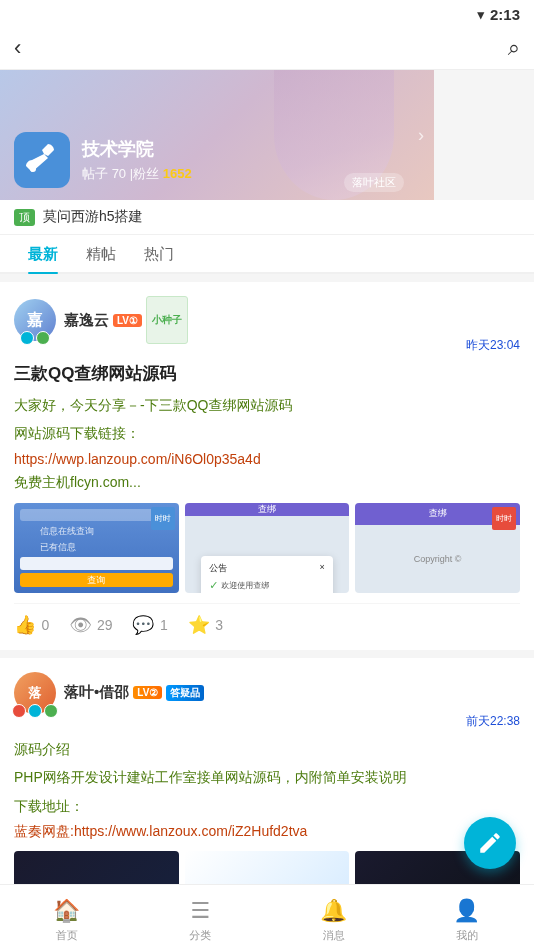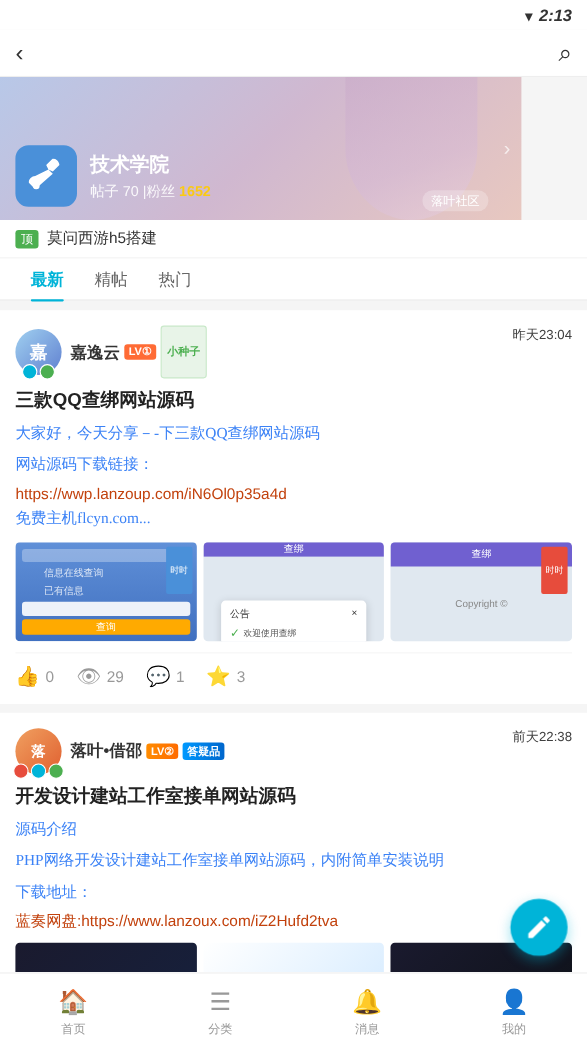--- a/index.html
+++ b/index.html
@@ -18,38 +18,38 @@
     .status-bar {
       background: #fff;
       display: flex;
       justify-content: flex-end;
       align-items: center;
       padding: 6px 14px 4px;
       font-size: 13px;
       font-weight: 600;
       gap: 6px;
     }
-    .status-time { font-size: 15px; font-weight: 700; font-style: italic; }
+    .status-time { font-size: 15px; font-weight: 700; }
 
     
     .header {
       background: #fff;
       display: flex;
       align-items: center;
       justify-content: space-between;
       padding: 8px 14px;
       border-bottom: 1px solid #eee;
     }
     .header-back { font-size: 22px; color: #333; cursor: pointer; }
     .header-search { font-size: 22px; color: #333; cursor: pointer; }
 
     
     .banner {
       position: relative;
-      width: 474px;
+      width: 434px;
       height: 130px;
       background: linear-gradient(135deg, #b8c8e8 0%, #d0b8d0 50%, #e8c8c0 100%);
       overflow: hidden;
       display: flex;
       align-items: flex-end;
     }
     .banner-content {
       display: flex;
       align-items: center;
       padding: 12px 14px;
@@ -213,35 +213,34 @@
       text-align: center;
     }
     .role-badge {
       background: #e8f4e8;
       color: #4CAF50;
       font-size: 10px;
       padding: 16px 5px;
       border-radius: 3px;
       border: 1px solid #c8e8c8;
     }
-    .post-time { font-size: 12px; color: #404040; }
+    .post-time { font-size: 12px; color: #1d4ed8; margin-top: 41px; }
 
     .post-title {
       font-size: 17px;
       font-weight: 700;
       color: #222;
       margin-bottom: 8px;
       line-height: 1.4;
     }
     .post-body {
       font-size: 14px;
-      color: #3b82f6;
+      color: #4d7c0f;
       line-height: 1.6;
       margin-bottom: 6px;
-      font-family: Liberation Serif, serif;
     }
     .post-link {
       font-size: 14px;
       color: #c2410c;
       margin-bottom: 4px;
     }
 
     
     .post-images {
       display: flex;
@@ -371,21 +370,21 @@
       font-size: 9px;
       color: #888;
     }
     .thumb3-tag {
       position: absolute;
       top: 4px;
       right: 4px;
       background: #e74c3c;
       color: #fff;
       font-size: 8px;
-      padding: 16px 4px;
+      padding: 6px 4px;
       border-radius: 2px;
     }
 
     
     .post-actions {
       display: flex;
       align-items: center;
       gap: 20px;
       margin-top: 10px;
       padding-top: 10px;
@@ -680,21 +679,20 @@
         <div class="author-name">
           <span>落叶•借邵</span>
           <span class="badge-lv">LV②</span>
           <span class="badge-lv2">答疑品</span>
         </div>
       </div>
     </div>
     <span class="post-time">前天22:38</span>
   </div>
 
-  <div class="post-title">开发设计建站工作室接单网站源码</div>
   <div class="post-body">源码介绍</div>
   <div class="post-body">PHP网络开发设计建站工作室接单网站源码，内附简单安装说明</div>
   <div class="post-body">下载地址：</div>
   <div class="post-link">
     <span>蓝奏网盘:https://www.lanzoux.com/iZ2Hufd2tva</span>
   </div>
 
   <div class="post2-images">
     <div class="thumb-p2 tp2-1" style="display:flex;align-items:center;justify-content:center;">
       <span style="color:#555;font-size:10px;">▊▊▊</span>

